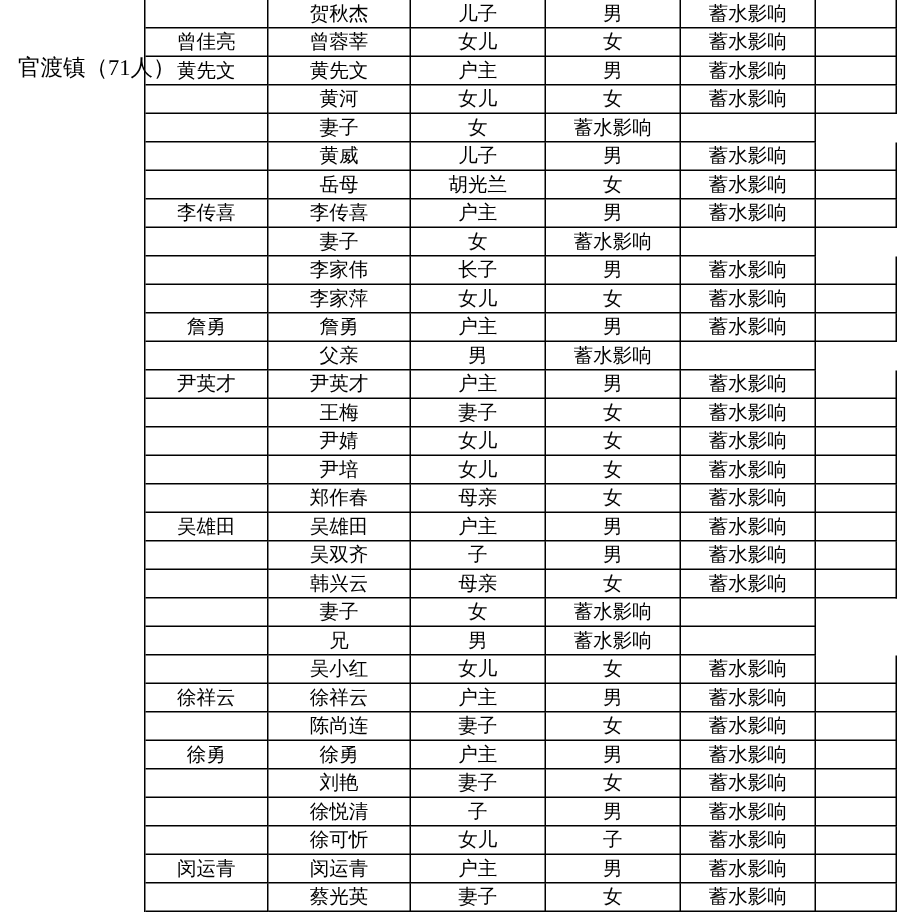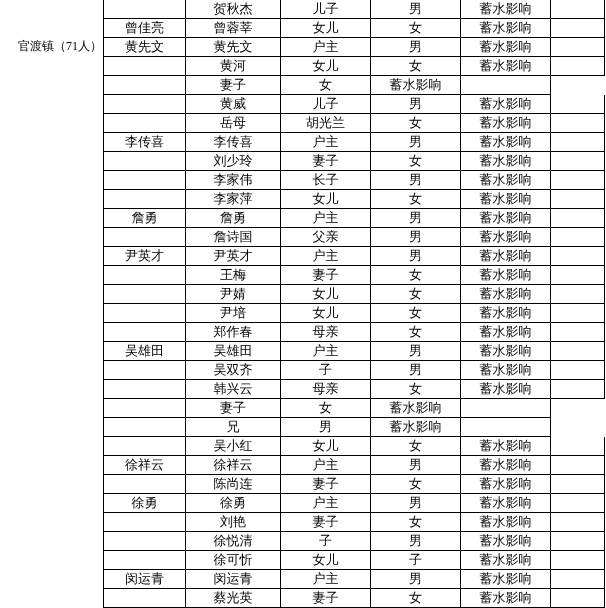--- a/index.html
+++ b/index.html
@@ -10,30 +10,30 @@
     width: 606px;
     height: 608px;
     background: #ffffff;
     position: relative;
     font-family: "Liberation Serif", "DejaVu Serif", serif;
     color: #000000;
     overflow: hidden;
   }
   .region-label {
     position: absolute;
-    left: 18px;
+    left: 12px;
     top: 37px;
     height: 19px;
     line-height: 19px;
-    font-size: 12px;
+    font-size: 15px;
     white-space: nowrap;
   }
   .grid-table {
     position: absolute;
-    left: 103px;
+    left: 96px;
     top: 0;
     width: 502px;
     height: 608px;
     border-left: 1px solid #000000;
     box-sizing: border-box;
   }
   .row {
     display: grid;
     grid-template-columns: 82px 95px 90px 90px 90px 54px;
     height: 19px;
@@ -115,21 +115,20 @@
       <div class="row">
         <div class="cell">李传喜</div>
         <div class="cell">李传喜</div>
         <div class="cell">户主</div>
         <div class="cell">男</div>
         <div class="cell">蓄水影响</div>
         <div class="cell"></div>
       </div>
       <div class="row">
         <div class="cell"></div>
-        <div class="cell">刘少玲</div>
         <div class="cell">妻子</div>
         <div class="cell">女</div>
         <div class="cell">蓄水影响</div>
         <div class="cell"></div>
       </div>
       <div class="row">
         <div class="cell"></div>
         <div class="cell">李家伟</div>
         <div class="cell">长子</div>
         <div class="cell">男</div>
@@ -147,21 +146,20 @@
       <div class="row">
         <div class="cell">詹勇</div>
         <div class="cell">詹勇</div>
         <div class="cell">户主</div>
         <div class="cell">男</div>
         <div class="cell">蓄水影响</div>
         <div class="cell"></div>
       </div>
       <div class="row">
         <div class="cell"></div>
-        <div class="cell">詹诗国</div>
         <div class="cell">父亲</div>
         <div class="cell">男</div>
         <div class="cell">蓄水影响</div>
         <div class="cell"></div>
       </div>
       <div class="row">
         <div class="cell">尹英才</div>
         <div class="cell">尹英才</div>
         <div class="cell">户主</div>
         <div class="cell">男</div>

